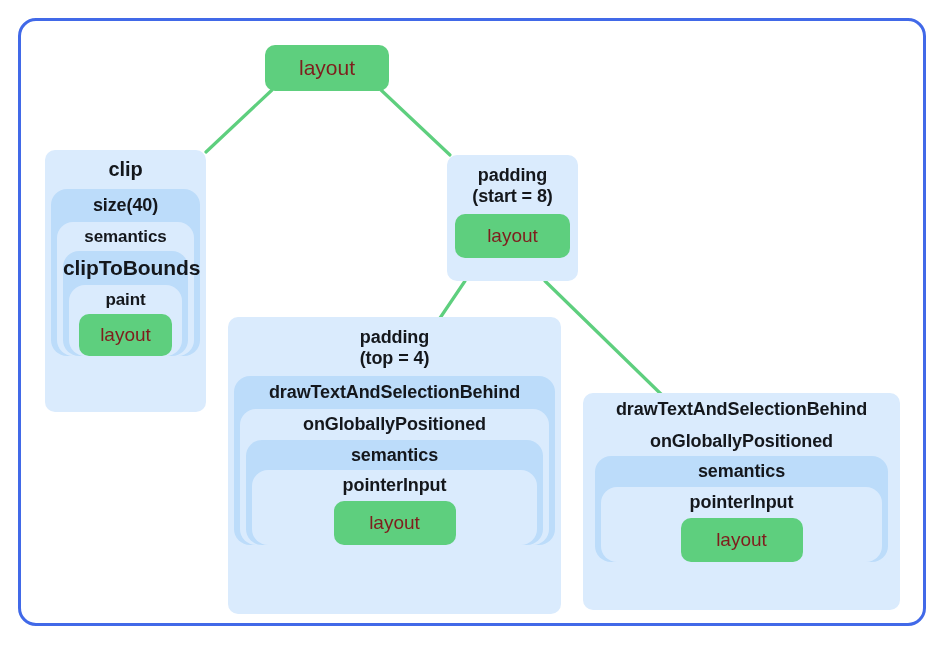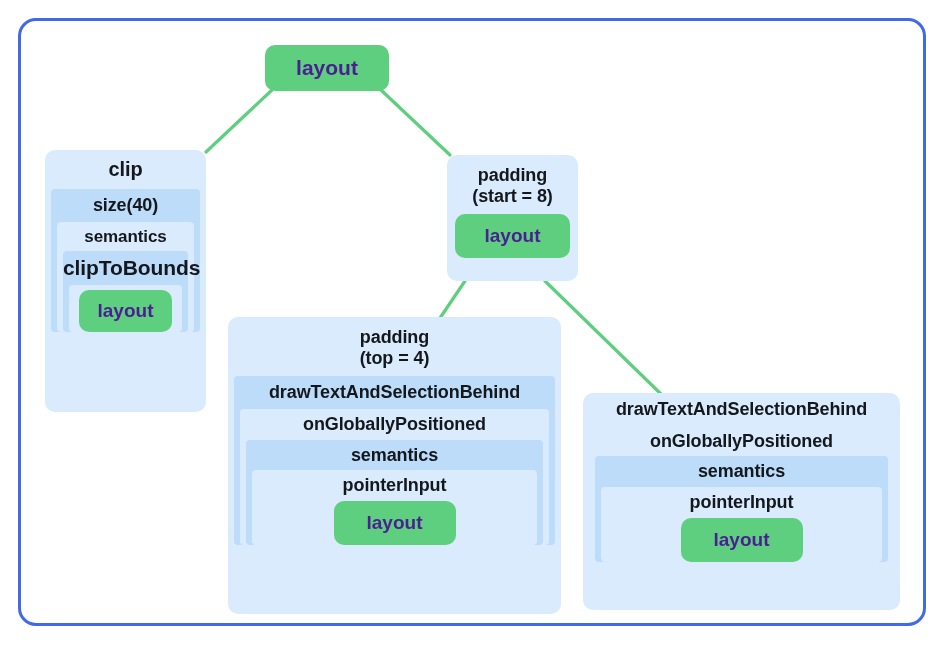--- a/index.html
+++ b/index.html
@@ -48,40 +48,40 @@
   
   .node {
     position: absolute;
     box-sizing: border-box;
     border-radius: 10px;
   }
   .blue-b { background: #bcdcfa; }
   .blue-c { background: #daebfd; }
 
   .nest {
-    border-radius: 4px;
+    border-radius: 16px;
     margin: 0 6px 6px 6px;
     padding: 0;
   }
 
   .label {
     display: block;
     text-align: center;
     color: #14171c;
     font-weight: bold;
     letter-spacing: -0.1px;
     white-space: pre-line;
     line-height: 1.15;
   }
 
   .green {
     background: #5ecf7e;
     border-radius: 10px;
-    color: #4c1d95;
-    font-weight: bold;
+    color: #7f1d1d;
+    font-weight: normal;
     text-align: center;
     display: flex;
     align-items: center;
     justify-content: center;
   }
 
   
   #root-layout {
     left: 265px;
     top: 45px;
@@ -220,20 +220,21 @@
     <div class="nest blue-b" id="size-box">
       <span class="label">size(40)</span>
 
       <div class="nest blue-c" id="semantics-box-l">
         <span class="label">semantics</span>
 
         <div class="nest blue-b" id="cliptobounds-box">
           <span class="label">clipToBounds</span>
 
           <div class="nest blue-c" id="paint-box">
+            <span class="label">paint</span>
 
             <div class="green" id="clip-layout">
               <span>layout</span>
             </div>
           </div>
         </div>
       </div>
     </div>
   </div>
 

